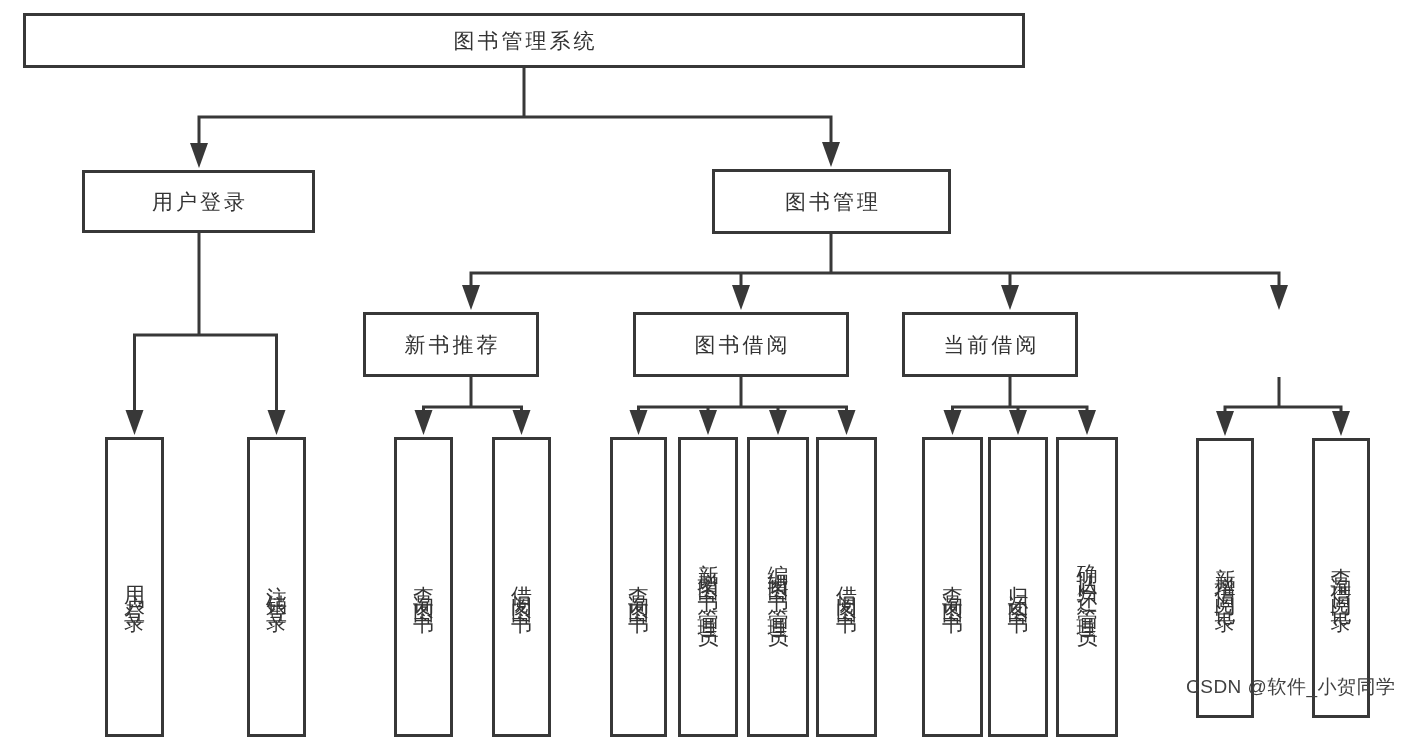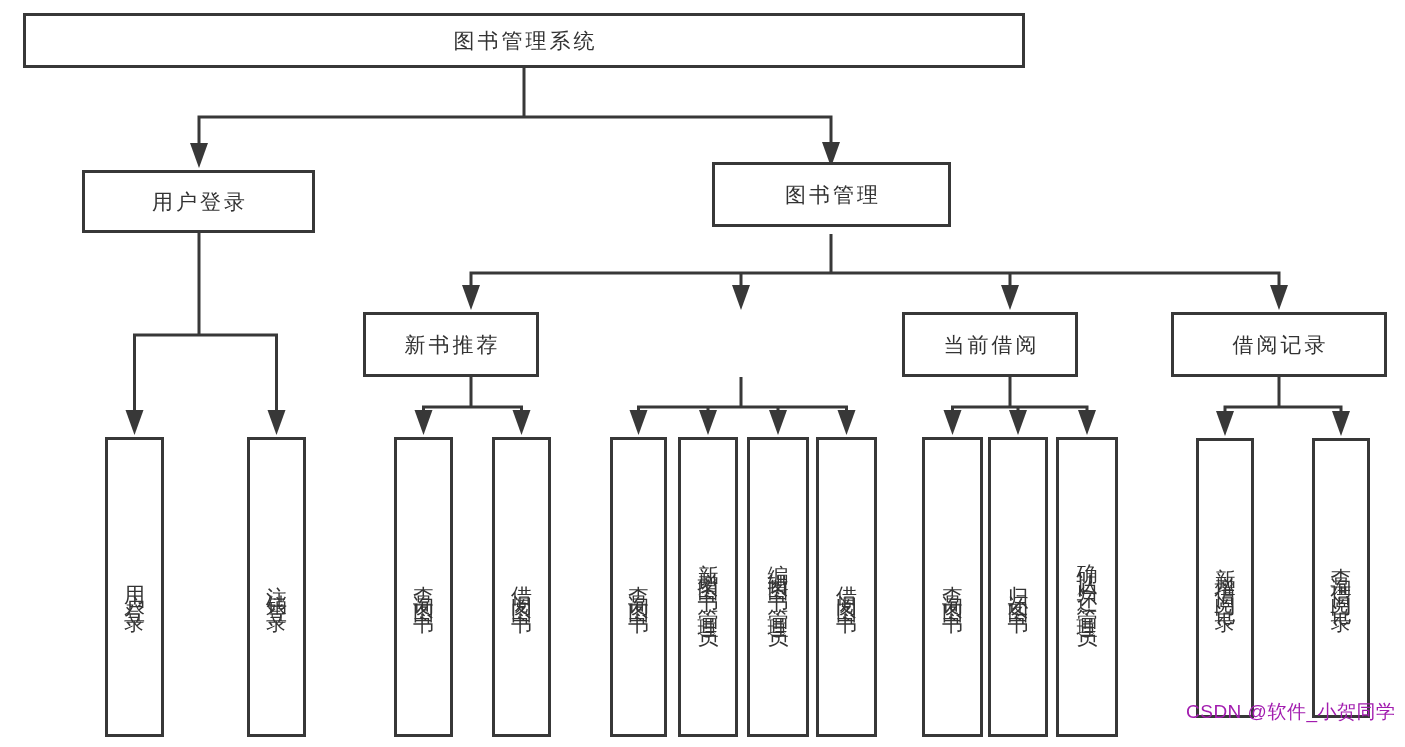--- a/index.html
+++ b/index.html
@@ -43,24 +43,24 @@
   .vbox {
     writing-mode: vertical-rl;
     text-orientation: mixed;
     font-size: 21px;
     letter-spacing: 9px;
     white-space: nowrap;
   }
   .watermark {
     position: absolute;
     left: 1186px;
-    top: 699px;
+    top: 674px;
     font-size: 19px;
     letter-spacing: 0.5px;
-    color: #a21caf;
+    color: #404040;
     white-space: nowrap;
     z-index: 2;
     pointer-events: none;
   }
 </style>
 </head>
 <body>
 
 <div class="canvas">
 
@@ -100,25 +100,25 @@
       <polygon points="1009,410 1027,410 1018,435"></polygon>
       <polygon points="1078,410 1096,410 1087,435"></polygon>
       <polygon points="1216,411 1234,411 1225,436"></polygon>
       <polygon points="1332,411 1350,411 1341,436"></polygon>
     </g>
   </svg>
 
   <div class="node hbox" style="left:23px; top:13px; width:1002px; height:55px;">图书管理系统</div>
 
   <div class="node hbox" style="left:82px; top:170px; width:233px; height:63px;">用户登录</div>
-  <div class="node hbox" style="left:712px; top:162px; width:239px; height:65px;">图书管理</div>
+  <div class="node hbox" style="left:712px; top:169px; width:239px; height:65px;">图书管理</div>
 
   <div class="node hbox" style="left:363px; top:312px; width:176px; height:65px;">新书推荐</div>
+  <div class="node hbox" style="left:633px; top:312px; width:216px; height:65px;">图书借阅</div>
   <div class="node hbox" style="left:902px; top:312px; width:176px; height:65px;">当前借阅</div>
-  <div class="node hbox" style="left:1171px; top:312px; width:216px; height:65px;">借阅记录</div>
 
   <div class="node vbox" style="left:105px; top:437px; width:59px; height:300px;">用户登录</div>
   <div class="node vbox" style="left:247px; top:437px; width:59px; height:300px;">注销登录</div>
 
   <div class="node vbox" style="left:394px; top:437px; width:59px; height:300px;">查询图书</div>
   <div class="node vbox" style="left:492px; top:437px; width:59px; height:300px;">借阅图书</div>
 
   <div class="node vbox" style="left:610px; top:437px; width:57px; height:300px;">查询图书</div>
   <div class="node vbox" style="left:678px; top:437px; width:60px; height:300px;">新增图书（管理员）</div>
   <div class="node vbox" style="left:747px; top:437px; width:62px; height:300px;">编辑图书（管理员）</div>

